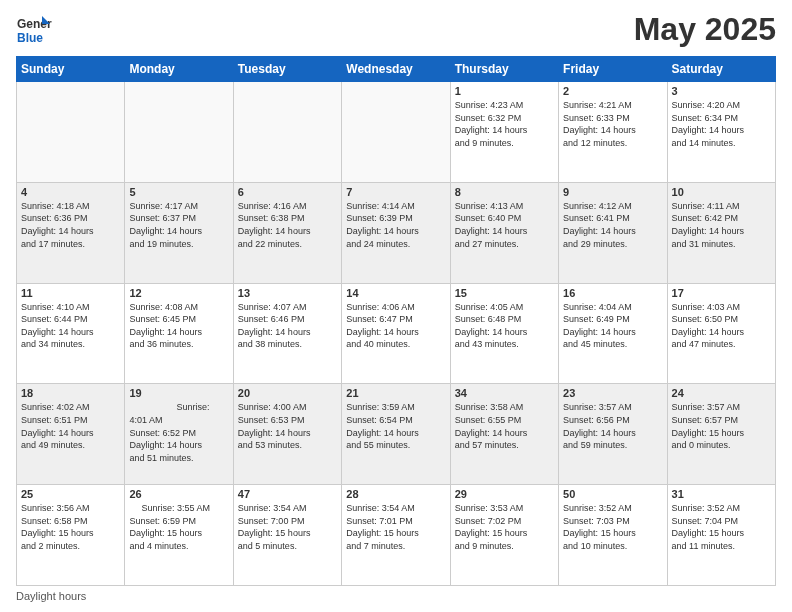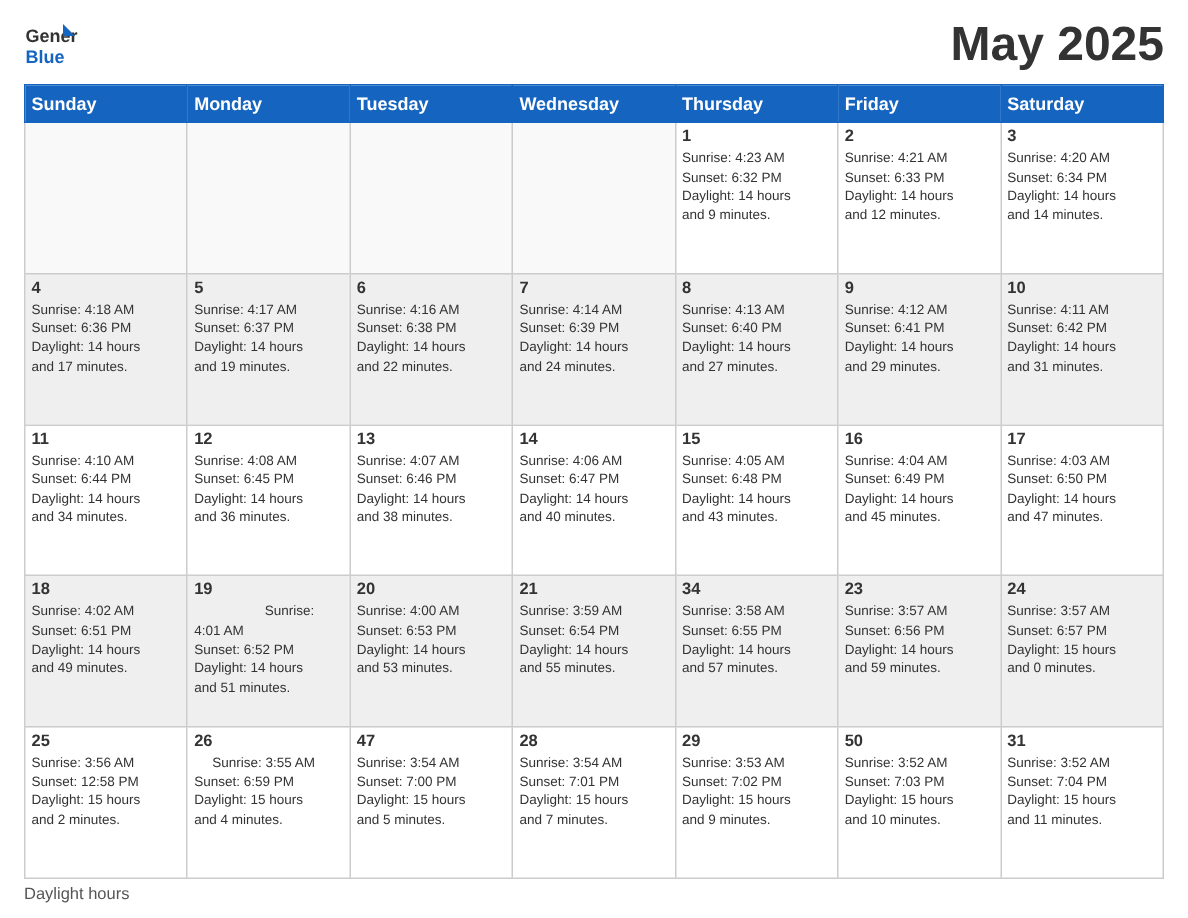--- a/index.html
+++ b/index.html
@@ -230,21 +230,21 @@
 Sunset: 6:56 PM
 Daylight: 14 hours
 and 59 minutes.</span></td>
           <td><span class="day-num">24</span><span class="day-info" style="white-space: pre-line;">Sunrise: 3:57 AM
 Sunset: 6:57 PM
 Daylight: 15 hours
 and 0 minutes.</span></td>
         </tr>
         <tr class="row-odd">
           <td><span class="day-num">25</span><span class="day-info" style="white-space: pre-line;">Sunrise: 3:56 AM
-Sunset: 12:58 PM
+Sunset: 6:58 PM
 Daylight: 15 hours
 and 2 minutes.</span></td>
           <td><span class="day-num">26</span><span class="day-info" style="white-space: pre-line; margin-left: 12px;">Sunrise: 3:55 AM
 Sunset: 6:59 PM
 Daylight: 15 hours
 and 4 minutes.</span></td>
           <td><span class="day-num">47</span><span class="day-info" style="white-space: pre-line;">Sunrise: 3:54 AM
 Sunset: 7:00 PM
 Daylight: 15 hours
 and 5 minutes.</span></td>

